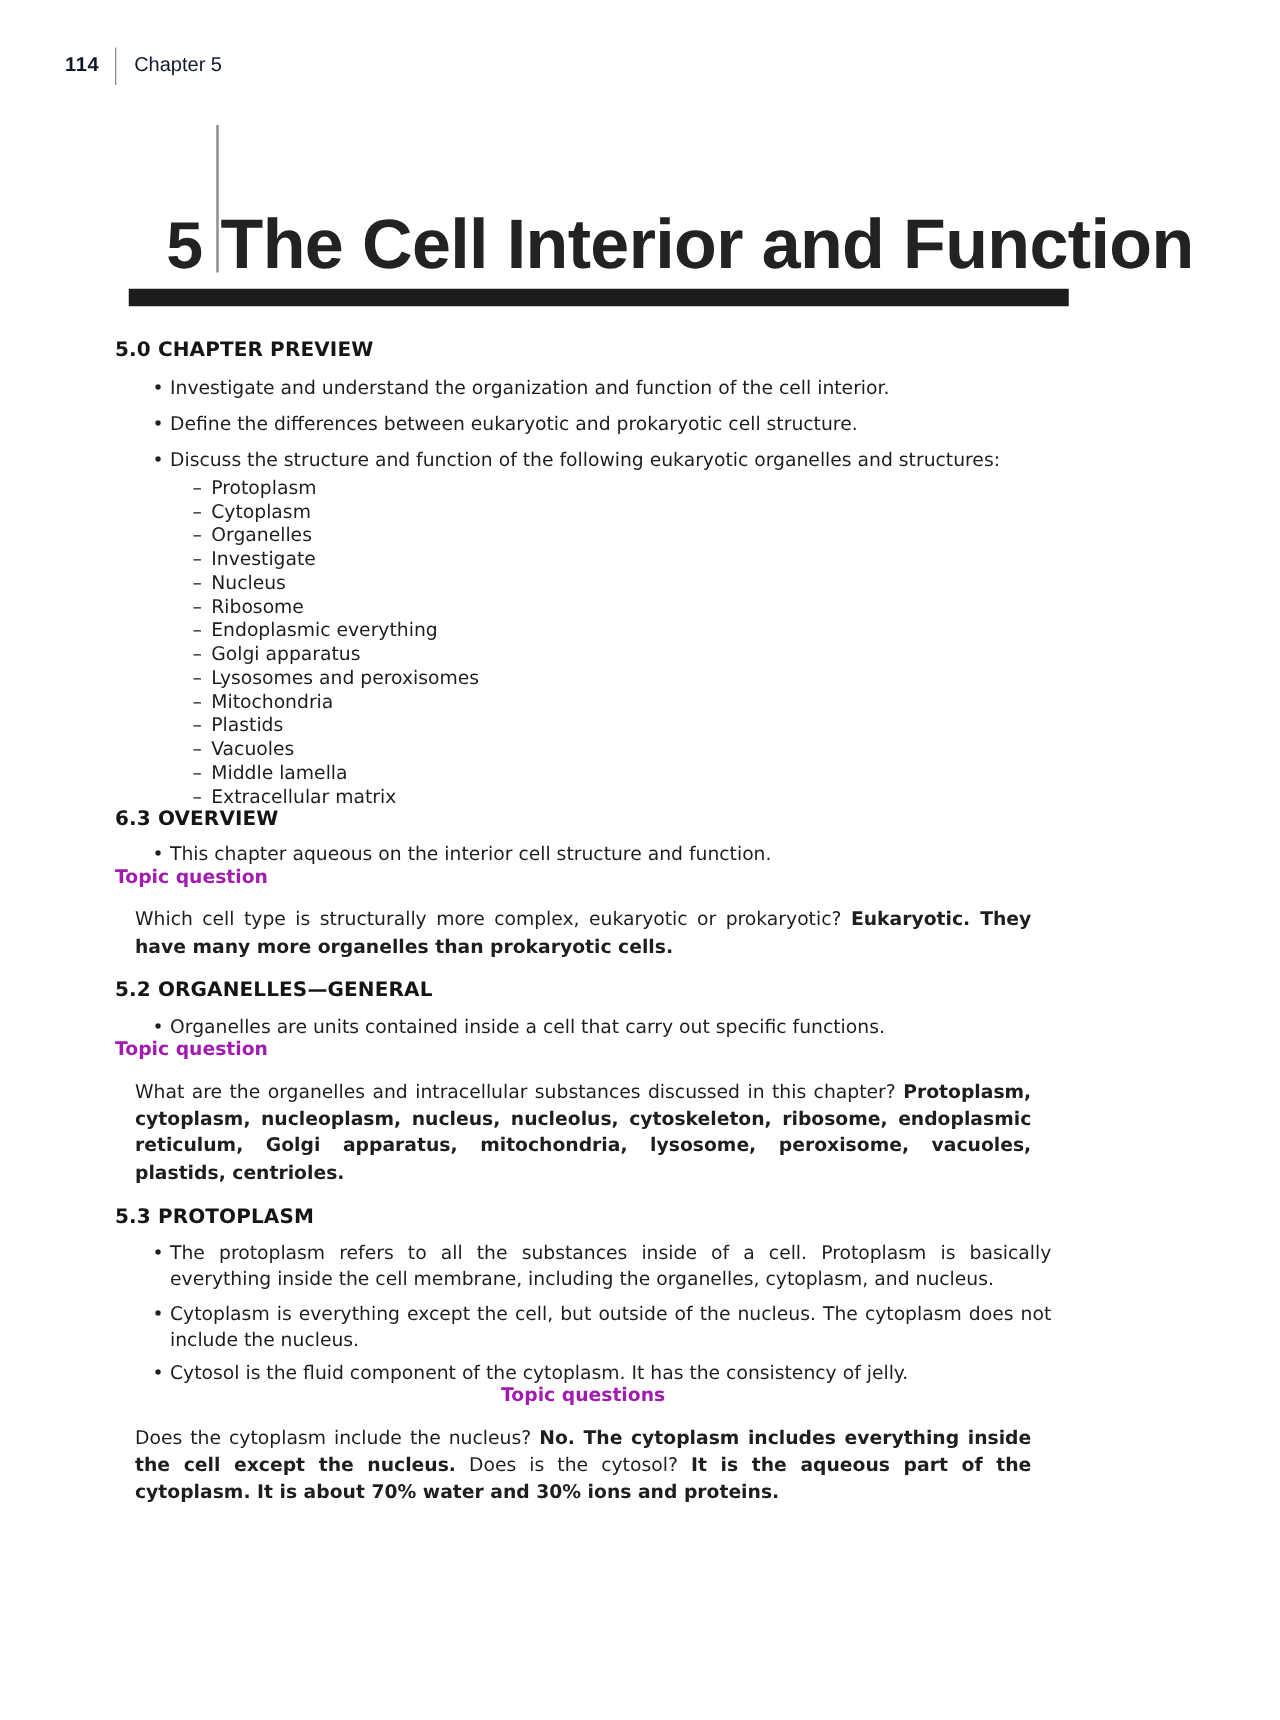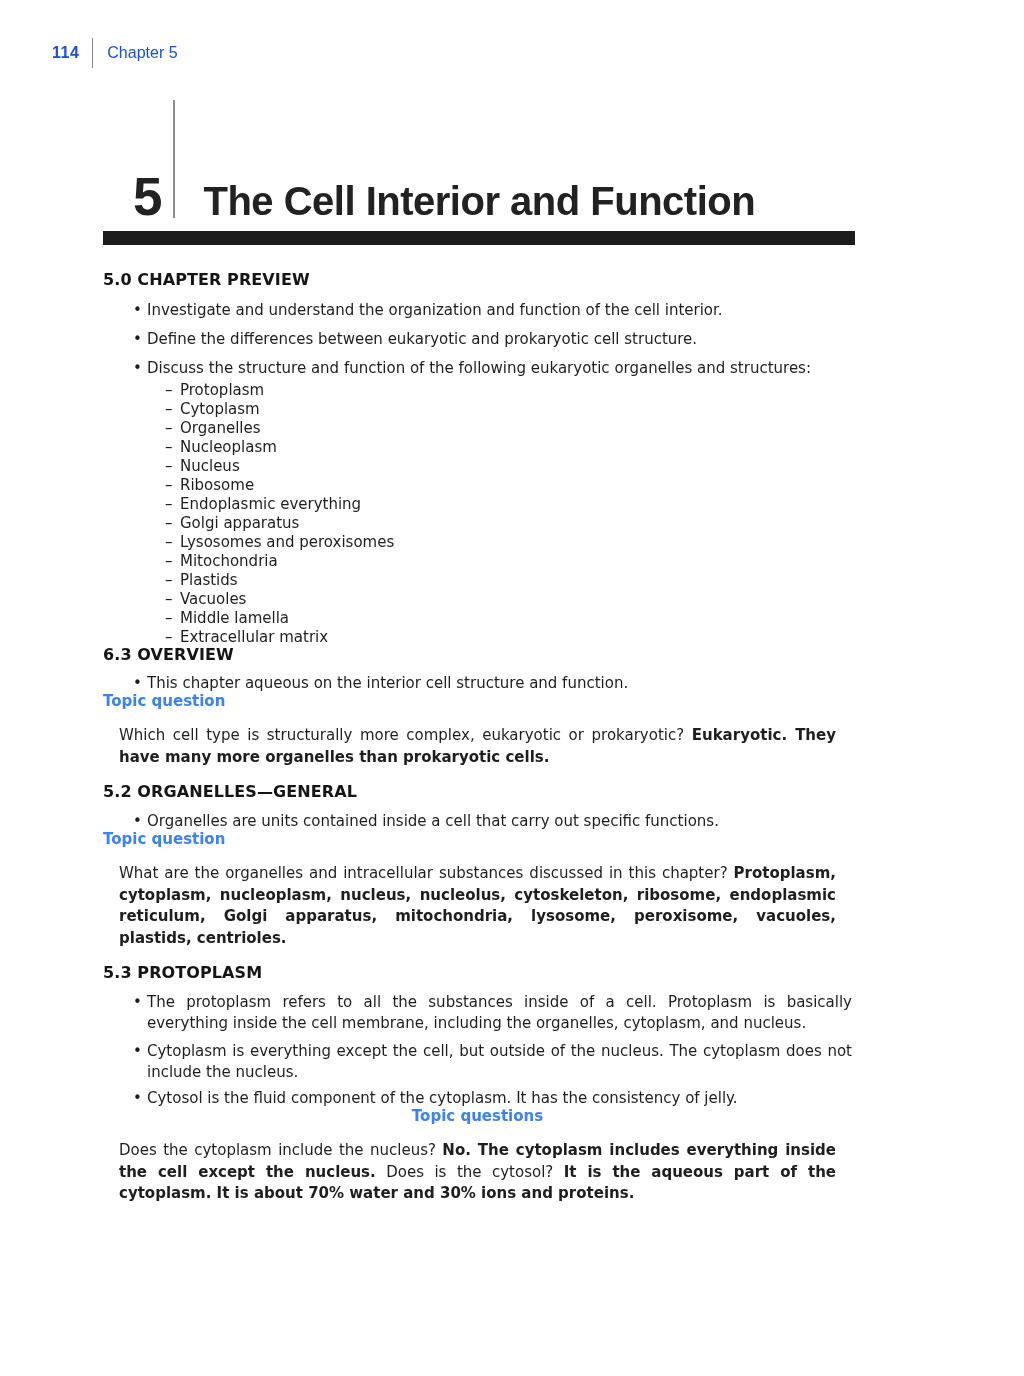--- a/index.html
+++ b/index.html
@@ -15,21 +15,21 @@
 
   
   .running-head {
     position: absolute;
     top: 38px;
     left: 52px;
     display: flex;
     align-items: center;
     font-family: "Liberation Sans", sans-serif;
     font-size: 16px;
-    color: #1d4ed8;
+    color: #0f172a;
   }
   .running-head .pagenum { font-weight: bold; letter-spacing: 0.5px; }
   .running-head .vsep {
     width: 1px; height: 30px;
     background: #8a8a8a;
     margin: 0 14px 0 13px;
   }
 
   
   .chapter-head {
@@ -47,59 +47,59 @@
     font-size: 53px;
     line-height: 0.82;
     padding-right: 11px;
   }
   .chapter-head .vrule {
     width: 2px;
     background: #8f8f8f;
     align-self: stretch;
   }
   .chapter-head .title {
-    font-size: 40px;
+    font-size: 56px;
     line-height: 0.82;
-    padding-left: 28px;
+    padding-left: 1px;
     letter-spacing: -0.5px;
     white-space: nowrap;
   }
   .title-bar {
     position: absolute;
     left: 103px;
     top: 231px;
     width: 752px;
     height: 14px;
     background: #1d1d1d;
   }
 
   
   .content {
     position: absolute;
-    left: 103px;
+    left: 92px;
     top: 272px;
     width: 749px;
     font-size: 15px;
     line-height: 21px;
     color: #1e1e1e;
   }
   h2.sec {
     margin: 0;
     font-size: 16px;
     line-height: 16px;
     font-weight: bold;
     color: #151515;
     letter-spacing: 0.1px;
   }
   h3.topic {
     margin: 0;
     font-size: 15px;
     line-height: 15px;
     font-weight: bold;
-    color: #3b82f6;
+    color: #a21caf;
   }
   .bullet {
     position: relative;
     padding-left: 44px;
     text-align: justify;
   }
   .bullet > .glyph {
     position: absolute;
     left: 30px;
     top: 0;
@@ -178,21 +178,21 @@
     <div class="subitem">
       <span class="glyph">–</span>
       <span>Cytoplasm</span>
     </div>
     <div class="subitem">
       <span class="glyph">–</span>
       <span>Organelles</span>
     </div>
     <div class="subitem">
       <span class="glyph">–</span>
-      <span>Nucleoplasm</span>
+      <span>Investigate</span>
     </div>
     <div class="subitem">
       <span class="glyph">–</span>
       <span>Nucleus</span>
     </div>
     <div class="subitem">
       <span class="glyph">–</span>
       <span>Ribosome</span>
     </div>
     <div class="subitem">

